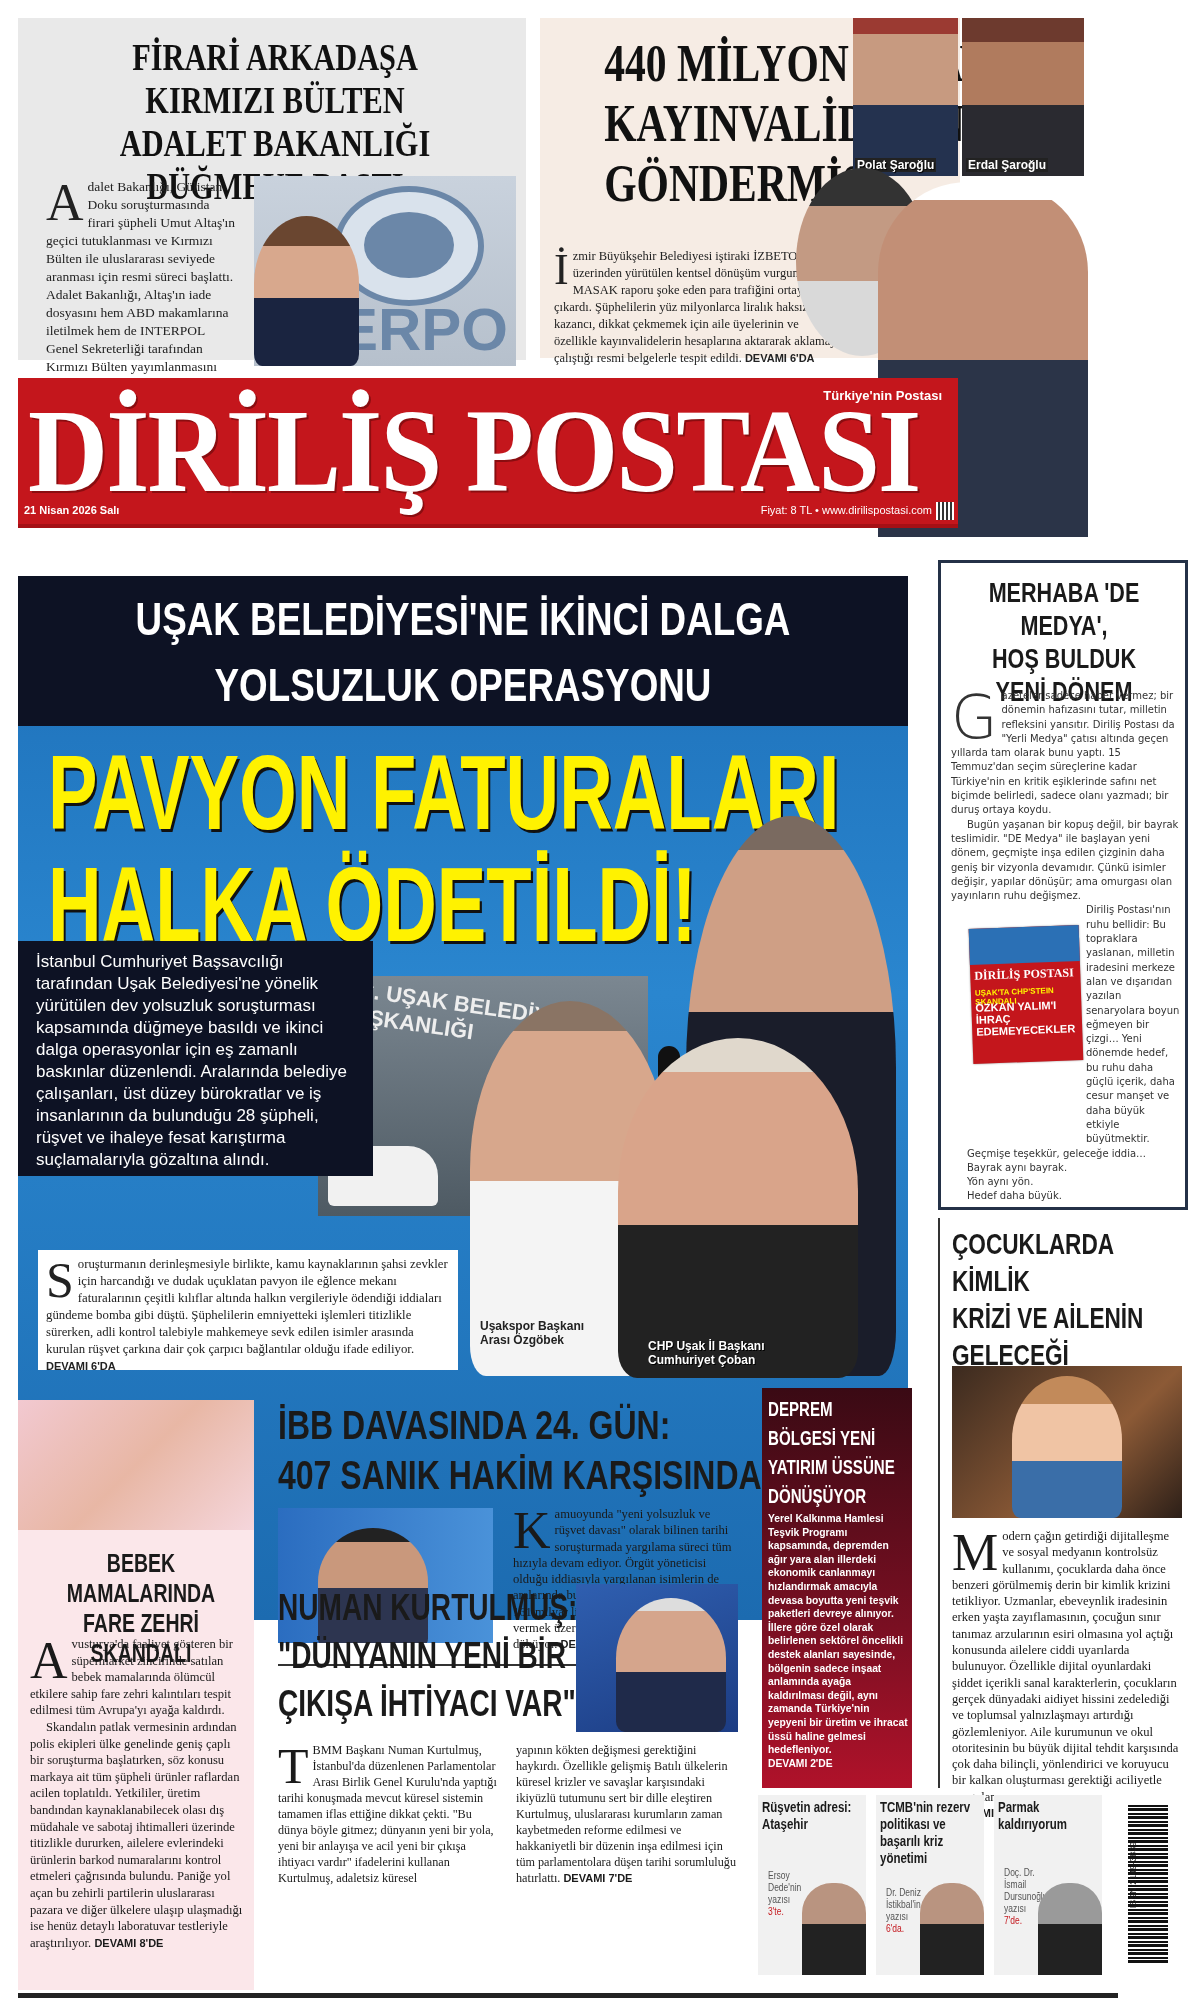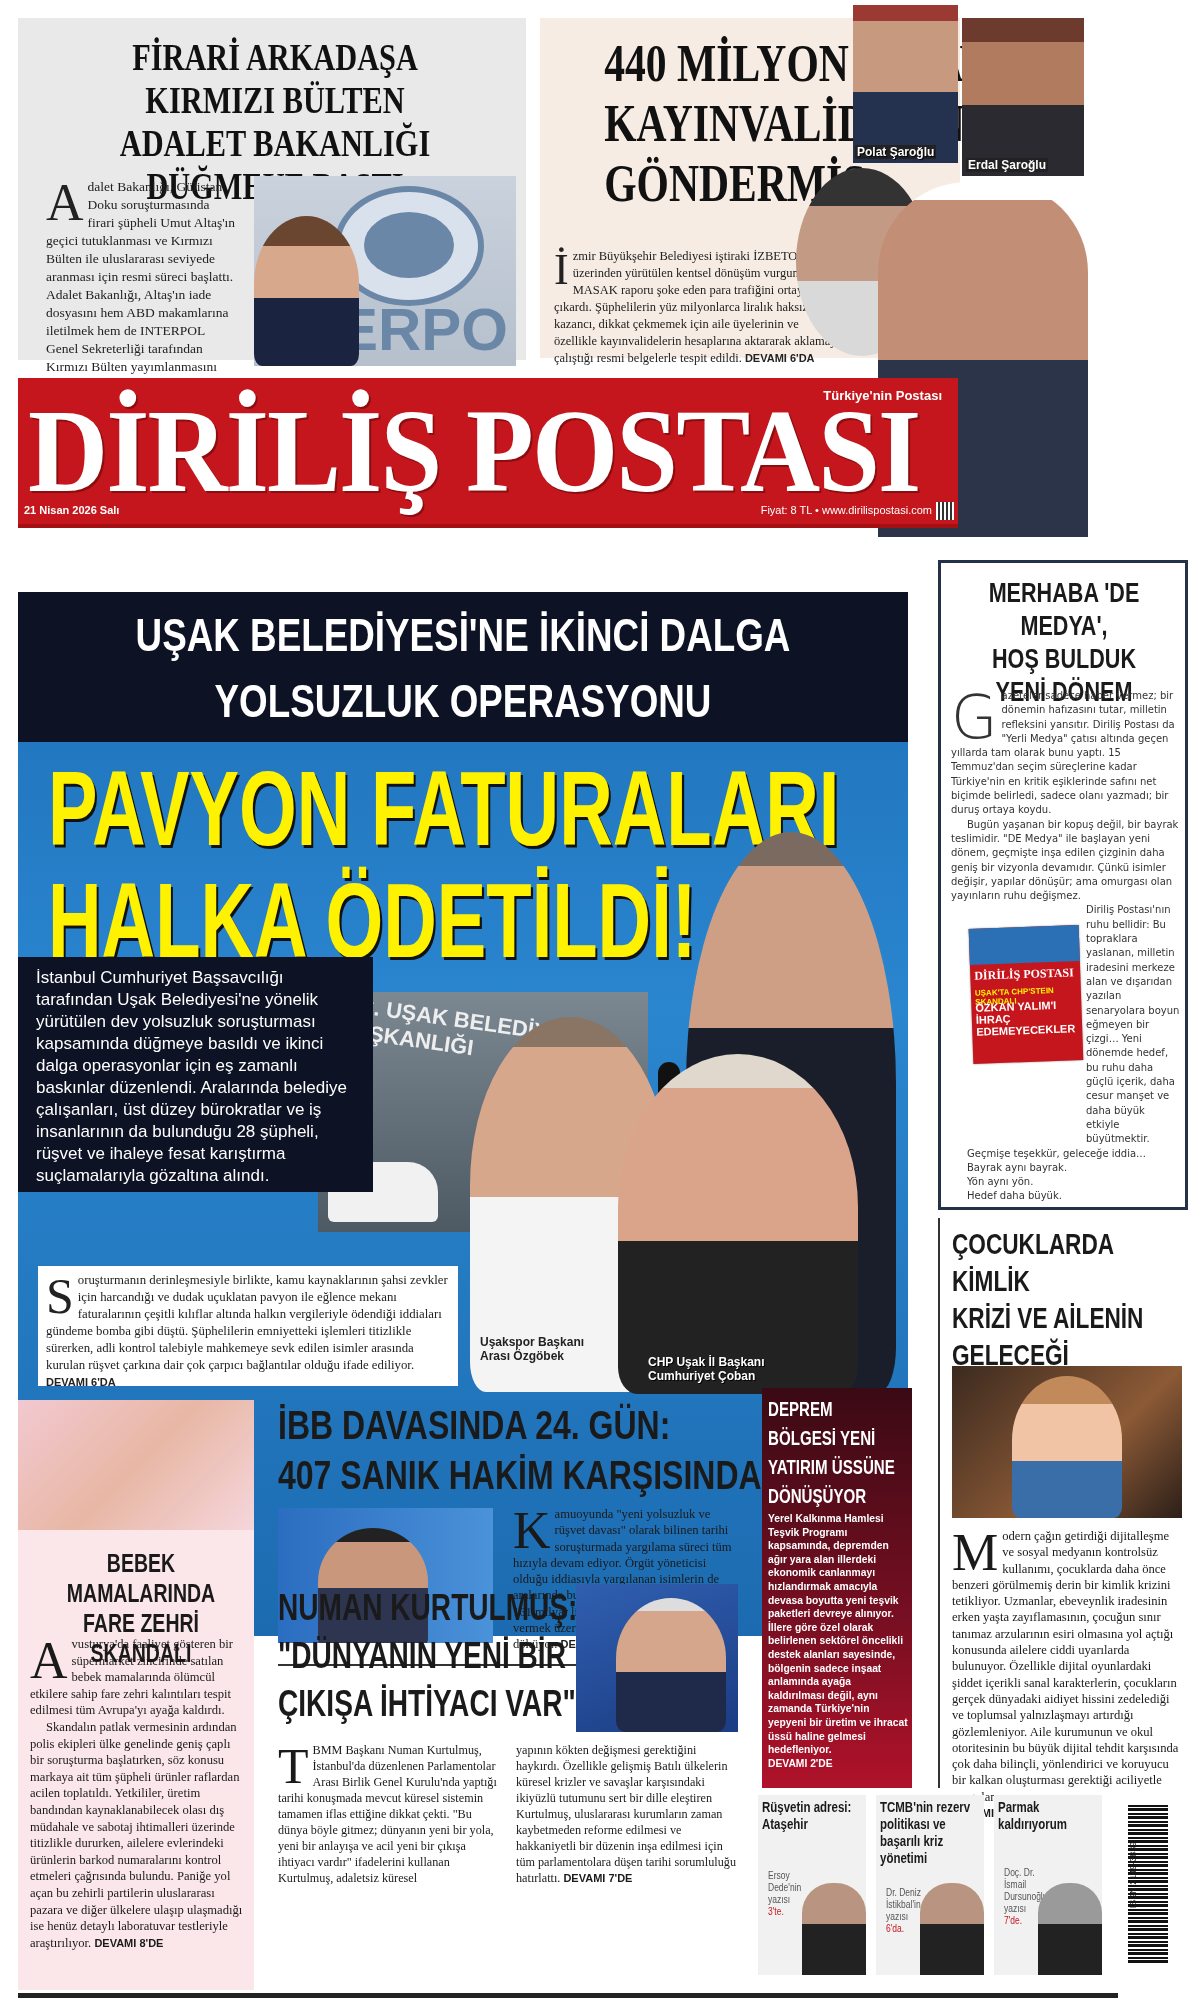--- a/index.html
+++ b/index.html
@@ -20,21 +20,21 @@
 #tr h2{position:absolute;left:14px;top:16px;font-size:52px;line-height:60px;transform:scaleX(.8);color:#111;white-space:nowrap}
 #tr .body{position:absolute;left:14px;top:230px;width:290px;font-size:12.5px;line-height:17px;color:#222}
 
 #mast{left:18px;top:378px;width:940px;height:150px;background:#c4161c;border-bottom:4px solid #a51015}
 #mast .logo{position:absolute;left:10px;top:6px;font-family:"Liberation Serif",serif;font-weight:bold;font-size:118px;color:#fff;letter-spacing:-2px;white-space:nowrap;transform:scaleX(.94);transform-origin:left top;text-shadow:2px 2px 0 #8a0d10}
 #mast .tag{position:absolute;right:16px;top:10px;color:#fff;font-family:"Liberation Sans",sans-serif;font-weight:bold;font-size:13px}
 #mast .date{position:absolute;left:6px;bottom:8px;color:#fff;font-family:"Liberation Sans",sans-serif;font-weight:bold;font-size:11px}
 #mast .price{position:absolute;right:26px;bottom:8px;color:#fff;font-family:"Liberation Sans",sans-serif;font-size:11px}
 #mast .qr{position:absolute;right:4px;bottom:4px;width:18px;height:18px;background:repeating-linear-gradient(90deg,#fff 0 2px,#333 2px 4px),#fff}
 
-#lead{left:18px;top:592px;width:890px;height:1044px;background:linear-gradient(180deg,#1d6fb8 0%,#2a86cf 40%,#1c6bb0 100%)}
+#lead{left:18px;top:576px;width:890px;height:1044px;background:linear-gradient(180deg,#1d6fb8 0%,#2a86cf 40%,#1c6bb0 100%)}
 #lead .kicker{position:absolute;left:0;top:0;width:890px;height:150px;background:#0d1224;color:#fff;text-align:center}
 #lead .kicker div{font-family:"Liberation Sans",sans-serif;font-weight:bold;font-size:46px;line-height:66px;padding-top:10px;transform:scaleX(.8);transform-origin:center top;white-space:nowrap}
 #lead .main{position:absolute;left:30px;top:160px;font-family:"Liberation Sans",sans-serif;font-weight:bold;font-size:106px;line-height:112px;color:#fff200;text-shadow:3px 3px 0 #111;transform:scaleX(.7);transform-origin:left top;white-space:nowrap}
 #lead .blk{position:absolute;left:0;top:365px;width:355px;height:235px;background:#0d1224;color:#fff;font-family:"Liberation Sans",sans-serif;font-size:17px;line-height:22px;padding:10px 10px 10px 18px}
 #lead .bldg{position:absolute;left:300px;top:400px;width:330px;height:240px;background:linear-gradient(180deg,#7b8791,#4e5a63)}
 #lead .bldg span{position:absolute;left:20px;top:20px;font-family:"Liberation Sans",sans-serif;font-weight:bold;font-size:22px;color:#eee;transform:rotate(8deg)}
 #lead .sub{position:absolute;left:20px;top:674px;width:420px;height:120px;background:#fff;font-size:12.8px;line-height:17px;padding:6px 8px;color:#222}
 #lead .cap1{position:absolute;left:462px;top:743px;font-family:"Liberation Sans",sans-serif;font-weight:bold;font-size:12px;line-height:14px;color:#222}
 #lead .cap2{position:absolute;left:630px;top:763px;font-family:"Liberation Sans",sans-serif;font-weight:bold;font-size:12px;line-height:14px;color:#fff;text-shadow:1px 1px 0 #000}
 
@@ -92,21 +92,21 @@
     <div style="position:absolute;left:110px;top:36px;width:90px;height:66px;border-radius:50%;background:#6b87a8"></div>
     <div style="position:absolute;right:8px;bottom:2px;font-family:'Liberation Sans',sans-serif;font-size:60px;color:#6b87a8;font-weight:bold">ERPO</div>
     <div class="person" style="left:0;top:40px;width:105px;height:150px;background:linear-gradient(180deg,#6a4630 0 20%,#d8a88d 20% 55%,#1a2440 55%)"></div>
   </div>
 </div>
 
 <div id="tr" class="abs">
   <h2><span>440 MİLYON LİRAYI</span><br><span>KAYINVALİDESİNE</span><br><span>GÖNDERMİŞ</span></h2>
   <div class="body"><span class="dropcap" style="font-size:44px">İ</span><span>zmir Büyükşehir Belediyesi iştiraki İZBETON üzerinden yürütülen kentsel dönüşüm vurgununda, MASAK raporu şoke eden para trafiğini ortaya çıkardı. Şüphelilerin yüz milyonlarca liralık haksız kazancı, dikkat çekmemek için aile üyelerinin ve özellikle kayınvalidelerin hesaplarına aktararak aklamaya çalıştığı resmi belgelerle tespit edildi.</span> <span class="devami">DEVAMI 6'DA</span></div>
 </div>
-<div class="abs photo" style="left:853px;top:5px;width:105px;height:158px;background:linear-gradient(180deg,#9b3a32 0 10%,#c79a80 10% 55%,#24324f 55%)">
+<div class="abs photo" style="left:853px;top:18px;width:105px;height:158px;background:linear-gradient(180deg,#9b3a32 0 10%,#c79a80 10% 55%,#24324f 55%)">
   <div class="abs sans" style="left:2px;bottom:4px;font-size:12px;font-weight:bold;color:#fff;text-shadow:1px 1px 1px #000;background:#222;padding:0 2px">Polat Şaroğlu</div>
 </div>
 <div class="abs photo" style="left:962px;top:18px;width:122px;height:158px;background:linear-gradient(180deg,#6d3a2e 0 15%,#b07b5e 15% 55%,#2a2a30 55%)">
   <div class="abs sans" style="left:4px;bottom:4px;font-size:12px;font-weight:bold;color:#fff;background:#222;padding:0 2px">Erdal Şaroğlu</div>
 </div>
 <div class="abs" style="left:796px;top:168px;width:132px;height:188px;border-radius:50%;background:linear-gradient(180deg,#333 0 20%,#c39a83 20% 60%,#d9d9d9 60%)"></div>
 <div class="abs" style="left:878px;top:182px;width:210px;height:355px;background:linear-gradient(180deg,#fff 0 5%,#c28f76 5% 50%,#2b3448 50%);border-radius:90px 90px 0 0"></div>
 
 <div id="mast" class="abs">
   <div class="logo">DİRİLİŞ POSTASI</div>

